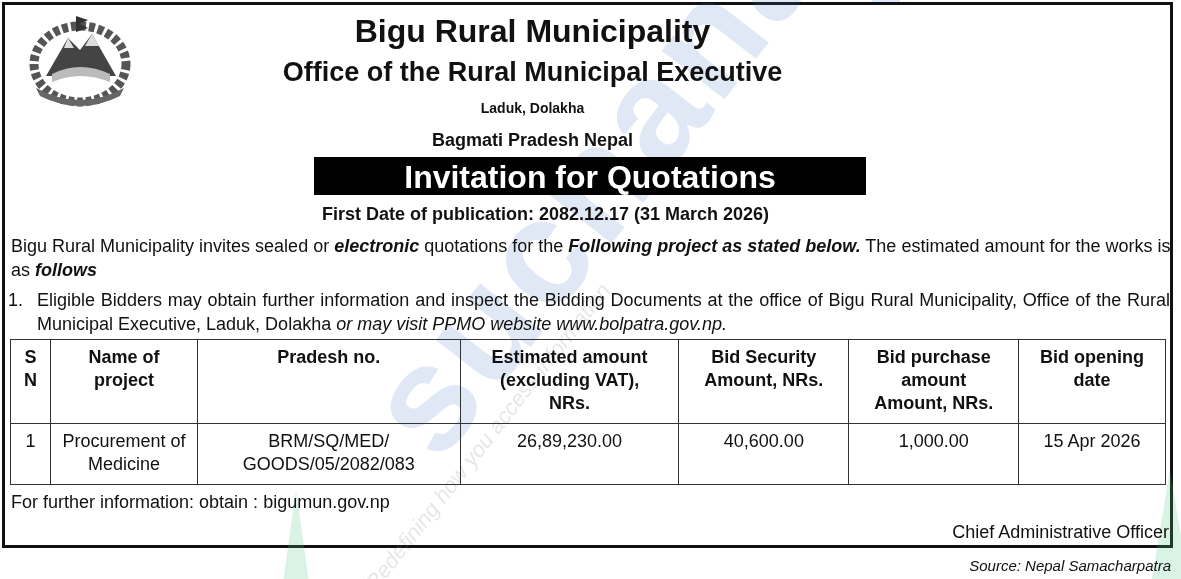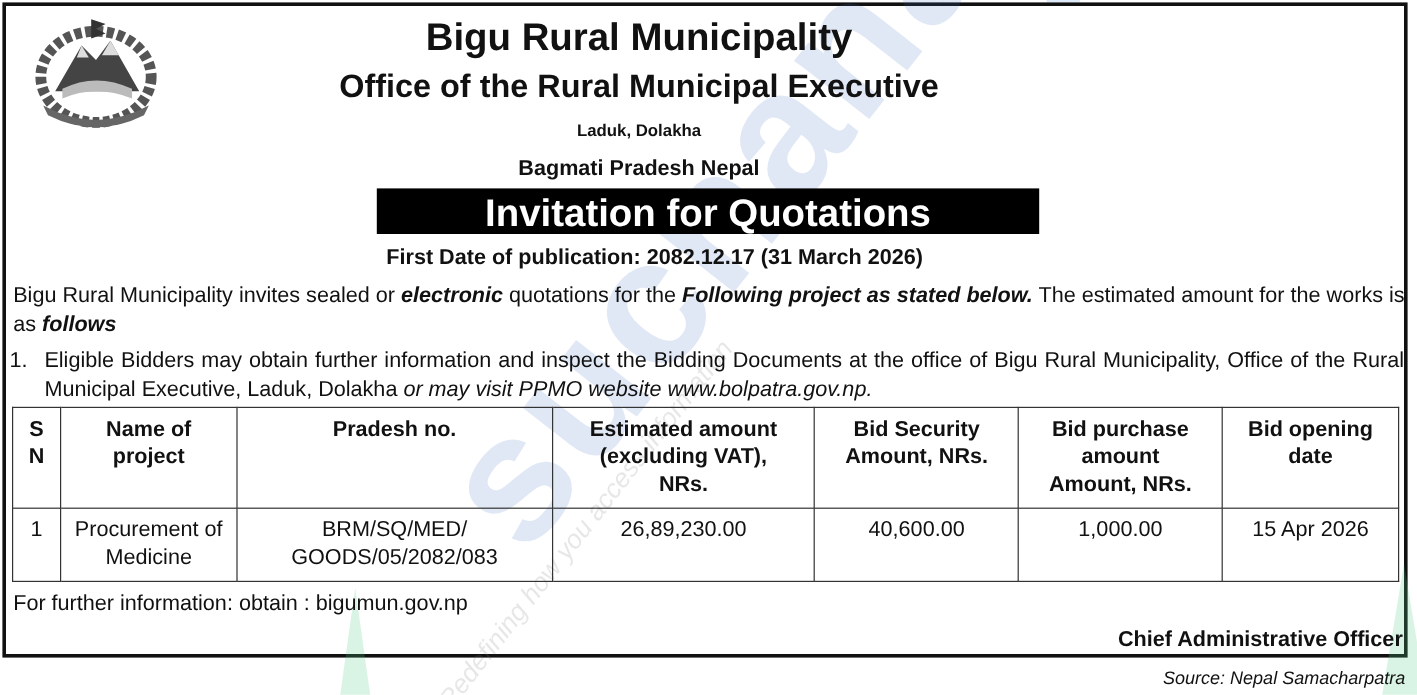--- a/index.html
+++ b/index.html
@@ -30,21 +30,21 @@
   .item .num { position: absolute; left: 0; top: 0; }
   .item .txt { margin-left: 29px; display: block; }
   .u { }
 
   table.bids { position: absolute; left: 10px; top: 339px; width: 1156px; border-collapse: collapse; font-size: 18px; }
   table.bids th, table.bids td { border: 1.5px solid #333; text-align: center; vertical-align: top; padding: 6px 4px; }
   table.bids th { font-weight: bold; line-height: 23px; height: 71px; }
   table.bids td { line-height: 23px; height: 48px; }
 
   .further { position: absolute; left: 11px; top: 492px; font-size: 18px; }
-  .cao { position: absolute; right: 12px; top: 522px; font-size: 18px; font-weight: bold; }
+  .cao { position: absolute; right: 12px; top: 522px; font-size: 18px; font-weight: normal; }
   .source { position: absolute; right: 10px; top: 557px; font-size: 15px; font-style: italic; }
 </style>
 </head>
 <body>
 
 <div class="watermark">
   <div class="wm-tri tri1"></div>
   <div class="wm-tri tri4"></div>
 </div>
 

